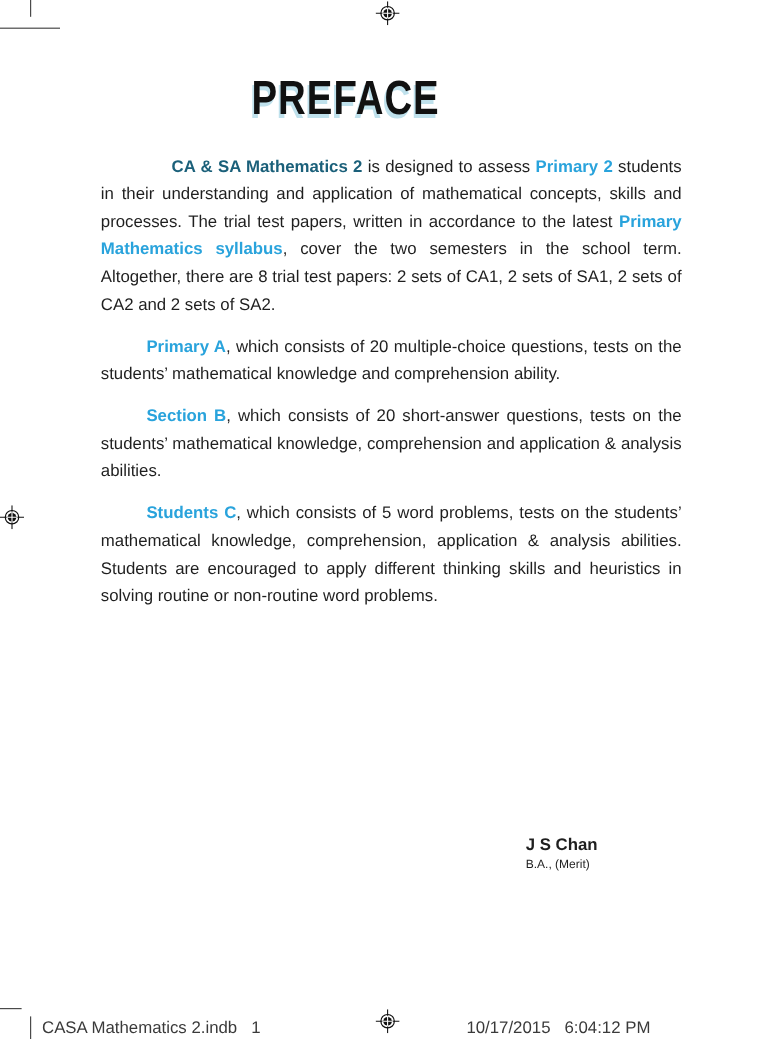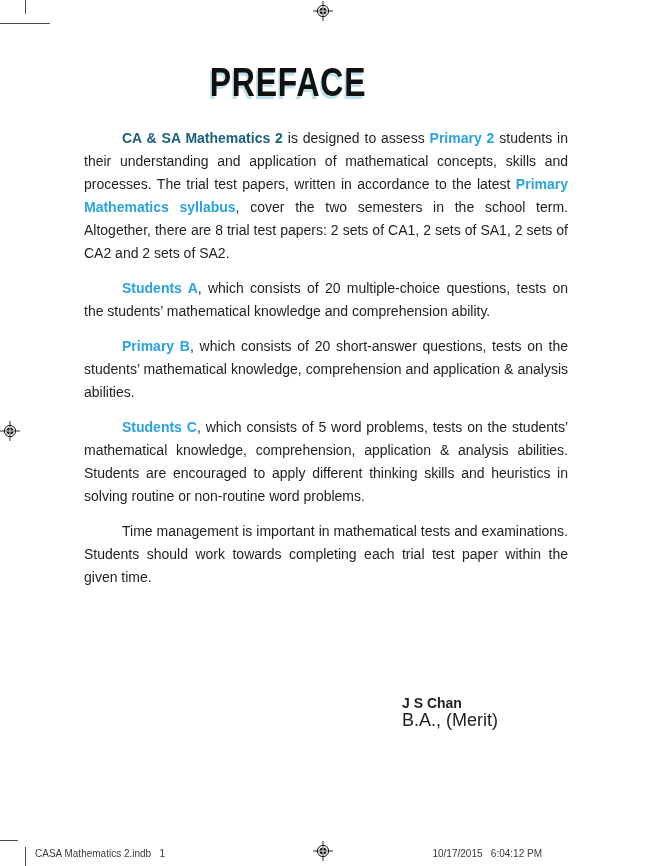--- a/index.html
+++ b/index.html
@@ -51,33 +51,33 @@
   .body-text{
     position:absolute;left:84px;top:127px;width:484px;
     font-size:14px;line-height:23px;
     color:var(--ink);
   }
   .para{
     text-align:justify;
     text-indent:38px;
     margin:0 0 12px 0;
   }
-  .seg-dark{color:var(--dark-blue);font-weight:bold;}
+  .seg-dark{color:var(--dark-blue);font-weight:bold;margin-left:21px;}
   .seg-blue{color:var(--accent-blue);font-weight:bold;}
   
   .signature{
     position:absolute;right:78px;top:694px;
     text-align:left;
   }
   .sig-name{font-size:14px;font-weight:bold;line-height:18px;}
-  .sig-cred{font-size:18px;line-height:17px;}
+  .sig-cred{font-size:10px;line-height:17px;}
   
   .footer{
     position:absolute;left:35px;right:34px;top:848px;
-    font-size:10px;color:#3a3a3a;
+    font-size:14px;color:#3a3a3a;
     display:flex;justify-content:space-between;
   }
   .footer span{white-space:pre;}
 </style>
 </head>
 <body>
 
 <div class="page">
 
   <svg class="regmark top" viewBox="0 0 20 20" aria-hidden="true">
@@ -119,24 +119,23 @@
   <div class="crop tr-v"></div>
   <div class="crop bl-h"></div>
   <div class="crop bl-v"></div>
   <div class="crop br-h"></div>
   <div class="crop br-v"></div>
 
   <h1 class="title">PREFACE</h1>
 
   <div class="body-text">
       <p class="para"><span class="seg-dark">CA &amp; SA Mathematics 2</span><span> is designed to assess </span><span class="seg-blue">Primary 2</span><span> students in their understanding and application of mathematical concepts, skills and processes. The trial test papers, written in accordance to the latest </span><span class="seg-blue">Primary Mathematics syllabus</span><span>, cover the two semesters in the school term. Altogether, there are 8 trial test papers: 2 sets of CA1, 2 sets of SA1, 2 sets of CA2 and 2 sets of SA2.</span></p>
-      <p class="para"><span class="seg-blue">Students A</span><span>, which consists of 20 multiple-choice questions, tests on the students’ mathematical knowledge and comprehension ability.</span></p>
-      <p class="para"><span class="seg-blue">Primary B</span><span>, which consists of 20 short-answer questions, tests on the students’ mathematical knowledge, comprehension and application &amp; analysis abilities.</span></p>
+      <p class="para"><span class="seg-blue">Primary A</span><span>, which consists of 20 multiple-choice questions, tests on the students’ mathematical knowledge and comprehension ability.</span></p>
+      <p class="para"><span class="seg-blue">Section B</span><span>, which consists of 20 short-answer questions, tests on the students’ mathematical knowledge, comprehension and application &amp; analysis abilities.</span></p>
       <p class="para"><span class="seg-blue">Students C</span><span>, which consists of 5 word problems, tests on the students’ mathematical knowledge, comprehension, application &amp; analysis abilities. Students are encouraged to apply different thinking skills and heuristics in solving routine or non-routine word problems.</span></p>
-      <p class="para"><span>Time management is important in mathematical tests and examinations. Students should work towards completing each trial test paper within the given time.</span></p>
     </div>
 
   <div class="signature">
     <div class="sig-name">J S Chan</div>
     <div class="sig-cred">B.A., (Merit)</div>
   </div>
 
   <div class="footer">
     <span>CASA Mathematics 2.indb   1</span>
     <span>10/17/2015   6:04:12 PM</span>

